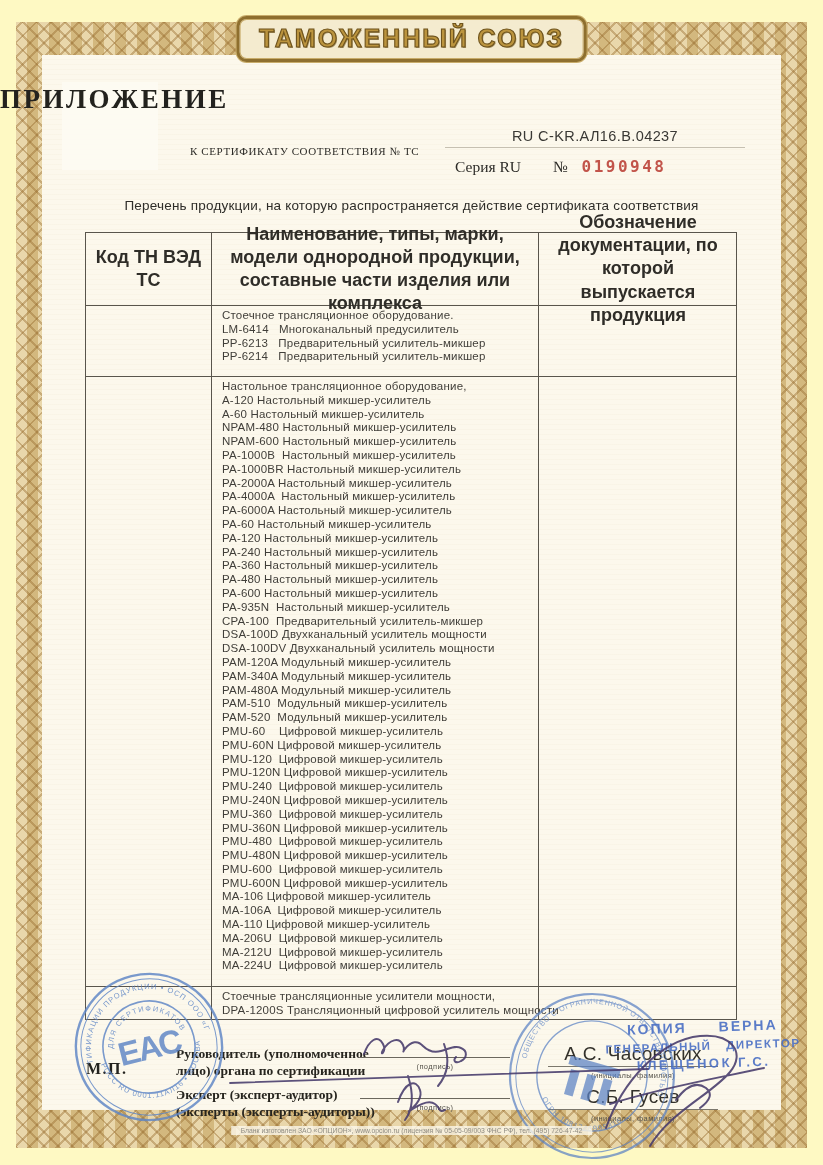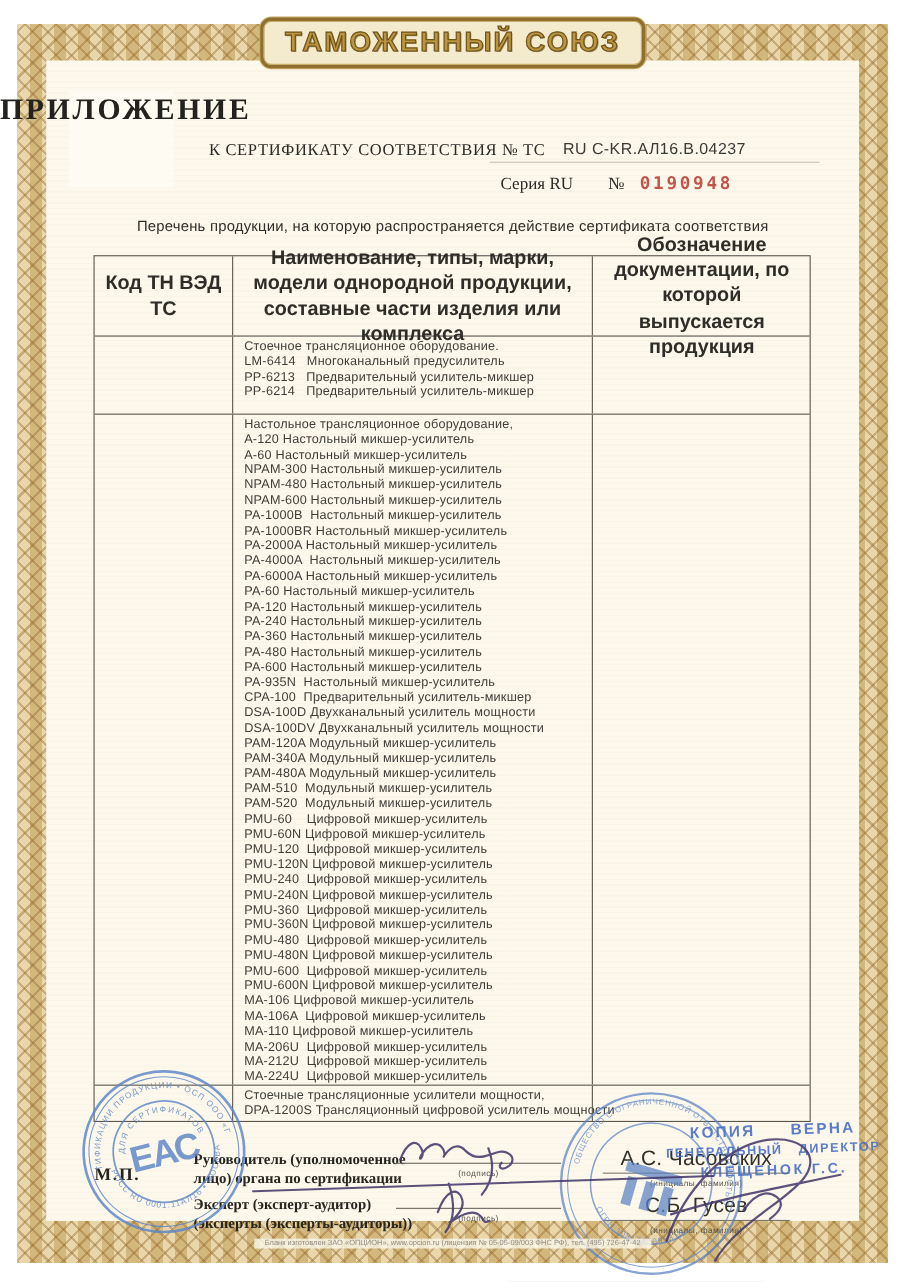--- a/index.html
+++ b/index.html
@@ -1,18 +1,18 @@
 <!DOCTYPE html>
 <html><head>
 <meta charset="utf-8">
 <style>
   html,body { margin:0; padding:0; background:#e9e9e9; }
   .page {
     position:relative; width:823px; height:1165px; margin:0 auto;
-    background:#ffffff; overflow:hidden;
+    background:#fef9c3; overflow:hidden;
     font-family:"Liberation Sans", sans-serif;
   }
   
   .frame {
     position:absolute; left:16px; top:22px; width:791px; height:1126px;
     background-color:#dcc390;
     background-image:
       repeating-linear-gradient(45deg,  rgba(150,106,44,.40) 0 2px, rgba(0,0,0,0) 2px 10px),
       repeating-linear-gradient(-45deg, rgba(150,106,44,.40) 0 2px, rgba(0,0,0,0) 2px 10px),
       repeating-linear-gradient(90deg,  #e9d7ab 0 11px, #d3b87e 11px 22px);
@@ -37,22 +37,22 @@
     font-size:25px; font-weight:bold; letter-spacing:2px;
     color:#bb943e; -webkit-text-stroke:1.1px #6e531c;
     text-shadow:1px 1px 0 rgba(110,83,28,.55);
   }
   .doc-title {
     position:absolute; left:0; top:84px; width:100%; text-align:left;
     font-family:"Liberation Serif", serif; font-weight:bold;
     font-size:27px; letter-spacing:2.5px; color:#23221e;
   }
   .cert-line {
-    position:absolute; left:190px; top:129px; white-space:nowrap;
-    font-family:"Liberation Serif", serif; font-size:15px; color:#2c2b27; letter-spacing:.6px;
+    position:absolute; left:190px; top:145px; white-space:nowrap;
+    font-family:"Liberation Serif", serif; font-size:11px; color:#2c2b27; letter-spacing:.6px;
   }
   .cert-number-box {
     position:absolute; left:445px; top:128px; width:300px; text-align:center;
     border-bottom:1px solid #c6c0b1; padding-bottom:3px;
     font-size:14.5px; color:#3a3935; letter-spacing:.4px;
   }
   .series-line {
     position:absolute; left:455px; top:157px; white-space:nowrap;
     font-family:"Liberation Serif", serif; font-size:15.5px; color:#2c2b27;
   }
@@ -171,21 +171,20 @@
           <div class="list-line">PP-6214   Предварительный усилитель-микшер</div>
         </div>
       <div class="cell"></div>
     </div>
     <div class="trow row-2">
       <div class="cell"></div>
       <div class="cell items-cell">
           <div class="list-line">Настольное трансляционное оборудование,</div>
           <div class="list-line">A-120 Настольный микшер-усилитель</div>
           <div class="list-line">A-60 Настольный микшер-усилитель</div>
-          <div class="list-line">NPAM-300 Настольный микшер-усилитель</div>
           <div class="list-line">NPAM-480 Настольный микшер-усилитель</div>
           <div class="list-line">NPAM-600 Настольный микшер-усилитель</div>
           <div class="list-line">PA-1000B  Настольный микшер-усилитель</div>
           <div class="list-line">PA-1000BR Настольный микшер-усилитель</div>
           <div class="list-line">PA-2000A Настольный микшер-усилитель</div>
           <div class="list-line">PA-4000A  Настольный микшер-усилитель</div>
           <div class="list-line">PA-6000A Настольный микшер-усилитель</div>
           <div class="list-line">PA-60 Настольный микшер-усилитель</div>
           <div class="list-line">PA-120 Настольный микшер-усилитель</div>
           <div class="list-line">PA-240 Настольный микшер-усилитель</div>

